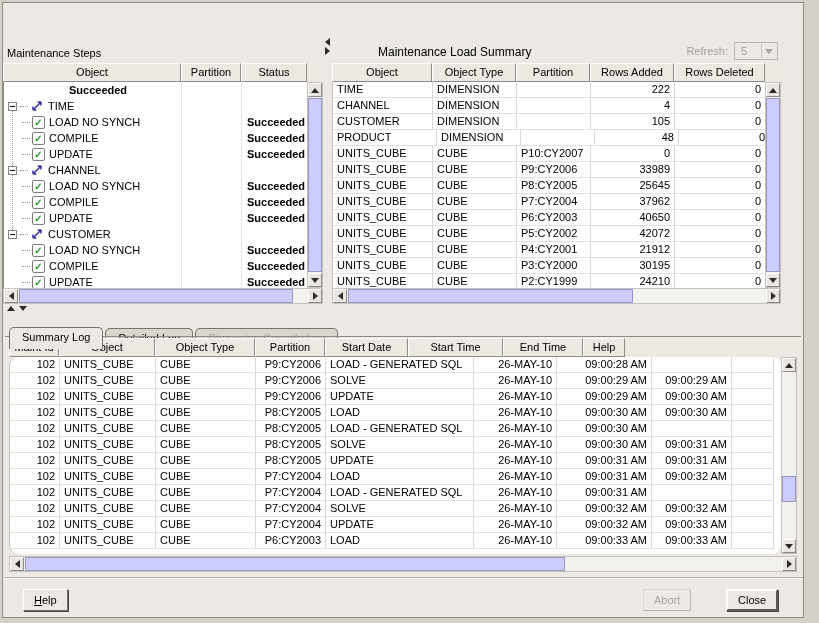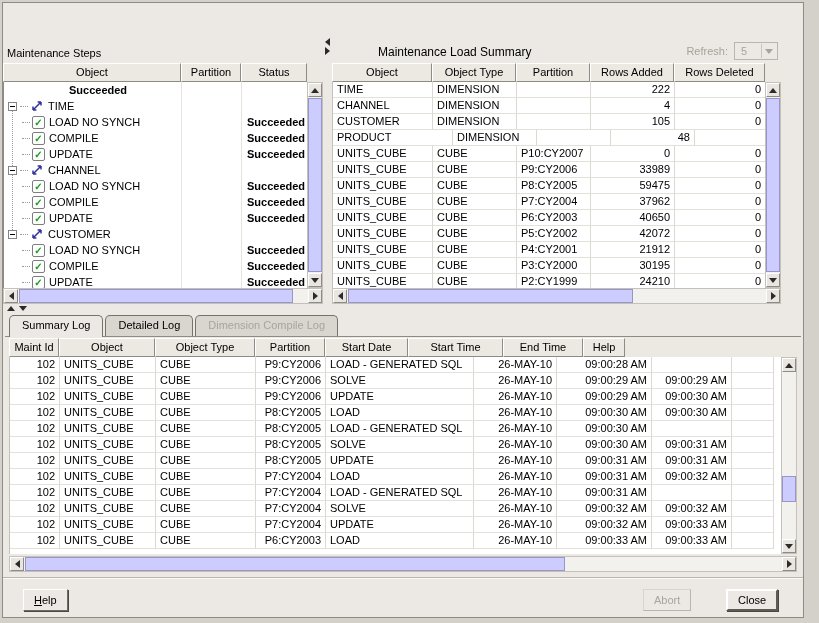--- a/index.html
+++ b/index.html
@@ -105,31 +105,31 @@
                 padding-left:6px; color:#A6A29C; position:relative; }
   .refresh-dd .dd-btn { position:absolute; right:1px; top:1px; bottom:1px; width:15px;
                         border-left:1px solid #C8C4BE; display:flex; align-items:center; justify-content:center; }
   .refresh-dd .tri.t-down { border-top-color:#A6A29C; }
   .sum-table { position:absolute; left:0; top:24px; width:449px; }
   .sum-body { position:absolute; left:0; top:19px; width:433px; height:206px;
               background:#fff; border-left:1px solid #C4C0BA; overflow:hidden; }
   .sum-vscroll { top:19px; height:206px; }
 
   
-  .tabs { position:absolute; left:6px; top:312px; height:22px; display:flex; align-items:flex-start; }
+  .tabs { position:absolute; left:6px; top:324px; height:22px; display:flex; align-items:center; }
   .tabs-underline { position:absolute; left:2px; top:333px; width:796px; height:1px; background:#8E8A84; }
   .tab { height:21px; line-height:19px; padding:0 12px; margin-right:2px;
          background:#D9D5CF; border:1px solid #76726C; border-bottom:none;
          border-radius:5px 5px 0 0; position:relative; }
   .tab.active { background:#ECE9E4; height:22px; z-index:2; }
   .tab.disabled { color:#A8A49E; }
 
   .log-panel { position:absolute; left:6px; top:335px; width:788px; }
   .log-body { position:absolute; left:0; top:19px; width:772px; height:197px;
-              background:#fff; border-left:1px solid #C4C0BA; overflow:hidden; }
+              background:#fff; border-left:1px solid #C4C0BA; overflow:hidden;border-radius:9px; }
   .log-vscroll { top:19px; height:197px; }
   .log-hscroll { left:6px; top:553px; width:788px; }
   .lhscroll-pos { position:absolute; }
 
   
   .groove { position:absolute; left:0; top:574px; width:801px; height:2px;
             border-top:1px solid #B8B4AE; border-bottom:1px solid #FBF9F6; }
   .btn { position:absolute; top:586px; height:22px; padding:0 10px; background:#ECE9E4;
          border:1px solid; border-color:#FFF #6E6A64 #6E6A64 #FFF;
          font-family:"Liberation Sans", sans-serif; font-size:11px;
@@ -339,21 +339,21 @@
               <span class="td" style="width: 91px; text-align: right;">0</span>
             </div>
             <div class="trow">
               <span class="td" style="width: 100px; text-align: left;">CUSTOMER</span>
               <span class="td" style="width: 84px; text-align: left;">DIMENSION</span>
               <span class="td" style="width: 74px; text-align: left;"></span>
               <span class="td" style="width: 84px; text-align: right;">105</span>
               <span class="td" style="width: 91px; text-align: right;">0</span>
             </div>
             <div class="trow">
-              <span class="td" style="width: 120px; text-align: left;">PRODUCT</span>
+              <span class="td" style="width: 104px; text-align: left;">PRODUCT</span>
               <span class="td" style="width: 84px; text-align: left;">DIMENSION</span>
               <span class="td" style="width: 74px; text-align: left;"></span>
               <span class="td" style="width: 84px; text-align: right;">48</span>
               <span class="td" style="width: 91px; text-align: right;">0</span>
             </div>
             <div class="trow">
               <span class="td" style="width: 100px; text-align: left;">UNITS_CUBE</span>
               <span class="td" style="width: 84px; text-align: left;">CUBE</span>
               <span class="td" style="width: 74px; text-align: left;">P10:CY2007</span>
               <span class="td" style="width: 84px; text-align: right;">0</span>
@@ -363,21 +363,21 @@
               <span class="td" style="width: 100px; text-align: left;">UNITS_CUBE</span>
               <span class="td" style="width: 84px; text-align: left;">CUBE</span>
               <span class="td" style="width: 74px; text-align: left;">P9:CY2006</span>
               <span class="td" style="width: 84px; text-align: right;">33989</span>
               <span class="td" style="width: 91px; text-align: right;">0</span>
             </div>
             <div class="trow">
               <span class="td" style="width: 100px; text-align: left;">UNITS_CUBE</span>
               <span class="td" style="width: 84px; text-align: left;">CUBE</span>
               <span class="td" style="width: 74px; text-align: left;">P8:CY2005</span>
-              <span class="td" style="width: 84px; text-align: right;">59475</span>
+              <span class="td" style="width: 84px; text-align: right;">25645</span>
               <span class="td" style="width: 91px; text-align: right;">0</span>
             </div>
             <div class="trow">
               <span class="td" style="width: 100px; text-align: left;">UNITS_CUBE</span>
               <span class="td" style="width: 84px; text-align: left;">CUBE</span>
               <span class="td" style="width: 74px; text-align: left;">P7:CY2004</span>
               <span class="td" style="width: 84px; text-align: right;">37962</span>
               <span class="td" style="width: 91px; text-align: right;">0</span>
             </div>
             <div class="trow">

